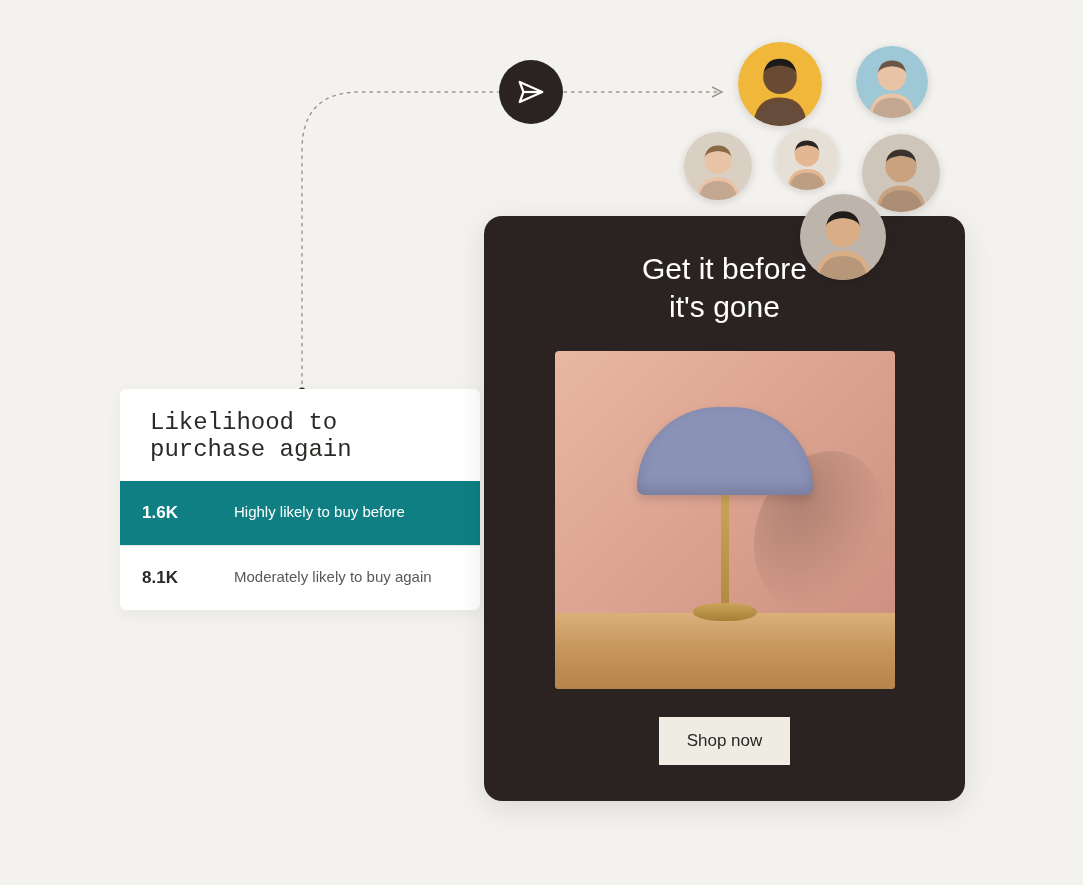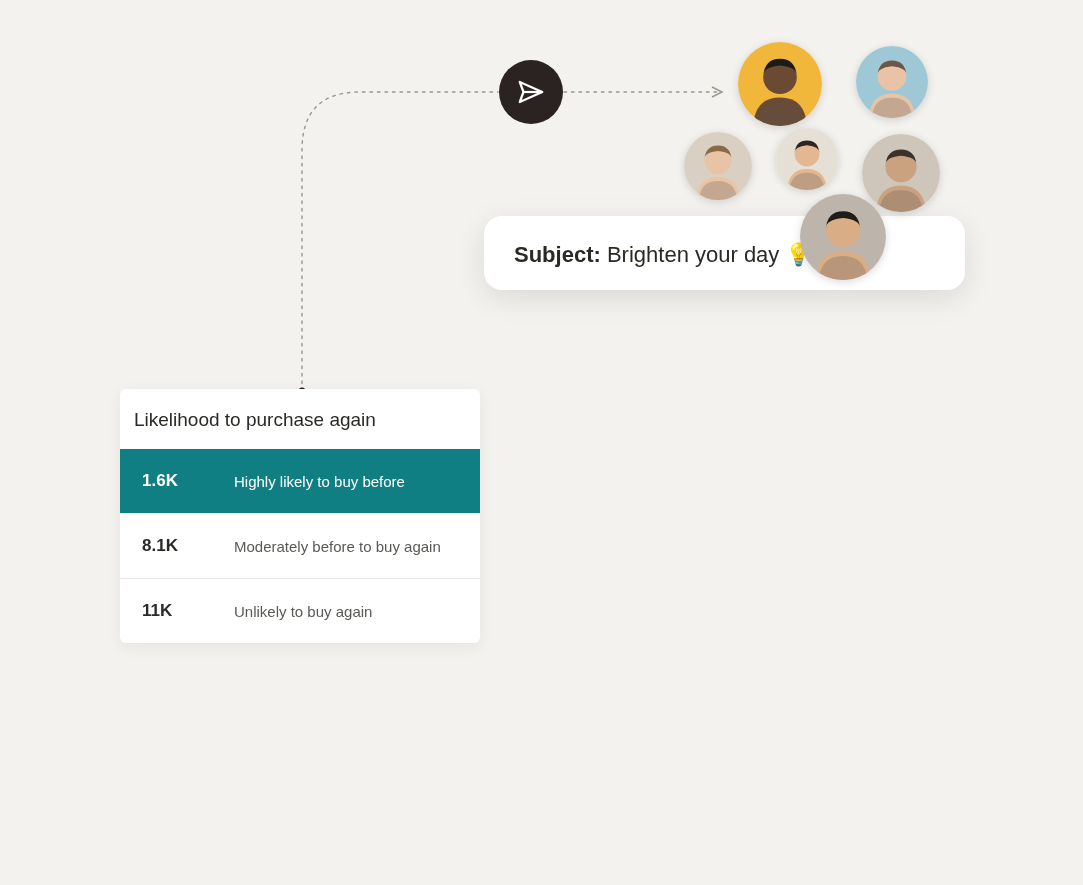--- a/index.html
+++ b/index.html
@@ -17,28 +17,29 @@
     position: absolute;
     left: 120px;
     top: 389px;
     width: 360px;
     background: #ffffff;
     border-radius: 6px;
     box-shadow: 0 4px 16px rgba(0,0,0,0.06);
     overflow: hidden;
   }
   .segment-title {
-    font-size: 19px;
+    font-size: 24px;
     font-weight: 400;
     color: #2a2a27;
-    padding: 20px 22px 18px 14px;
+    padding: 20px 22px 18px 30px;
+    font-family: Liberation Mono, monospace;
   }
   .segment-row {
     display: flex;
-    align-items: center;
+    align-items: flex-start;
     padding: 22px 22px;
     border-top: 1px solid #e9e8e4;
     font-size: 15px;
   }
   .segment-row.active {
     background: #0f7f84;
     color: #ffffff;
     border-top: none;
   }
   .segment-row .count {
@@ -194,32 +195,39 @@
 </div>
 
 <div class="segment-card">
   <div class="segment-title">Likelihood to purchase again</div>
   <div class="segment-row active">
     <span class="count">1.6K</span>
     <span class="label">Highly likely to buy before</span>
   </div>
   <div class="segment-row">
     <span class="count">8.1K</span>
-    <span class="label">Moderately before to buy again</span>
-  </div>
-  <div class="segment-row">
-    <span class="count">11K</span>
-    <span class="label">Unlikely to buy again</span>
+    <span class="label">Moderately likely to buy again</span>
   </div>
 </div>
 
 <div class="email-card">
-  <div class="subject-bar">
-    <span class="subject-label">Subject:</span>
-    <span class="subject-text">Brighten your day 💡</span>
+  <div class="email-body">
+    <div class="email-headline">
+      <span>Get it before</span><br>
+      <span>it's gone</span>
+    </div>
+    <div class="product-image">
+      <div class="lamp-shadow"></div>
+      <div class="table-top"></div>
+      <div class="table-front"></div>
+      <div class="lamp-neck"></div>
+      <div class="lamp-base"></div>
+      <div class="lamp-shade"></div>
+    </div>
+    <button class="shop-btn">Shop now</button>
   </div>
 </div>
 
 <div id="avatar-container">
     <div class="avatar av1">
       <svg viewBox="0 0 100 100">
         <rect width="100" height="100" fill="#f0b73a"></rect>
         <circle cx="50" cy="42" r="20" fill="#6b4a33"></circle>
         <path d="M30 40 Q32 20 50 20 Q68 20 70 40 Q70 30 50 28 Q30 30 30 40 Z" fill="#1d1b19"></path>
         <path d="M18 100 Q20 66 50 66 Q80 66 82 100 Z" fill="#6b4a33"></path>

